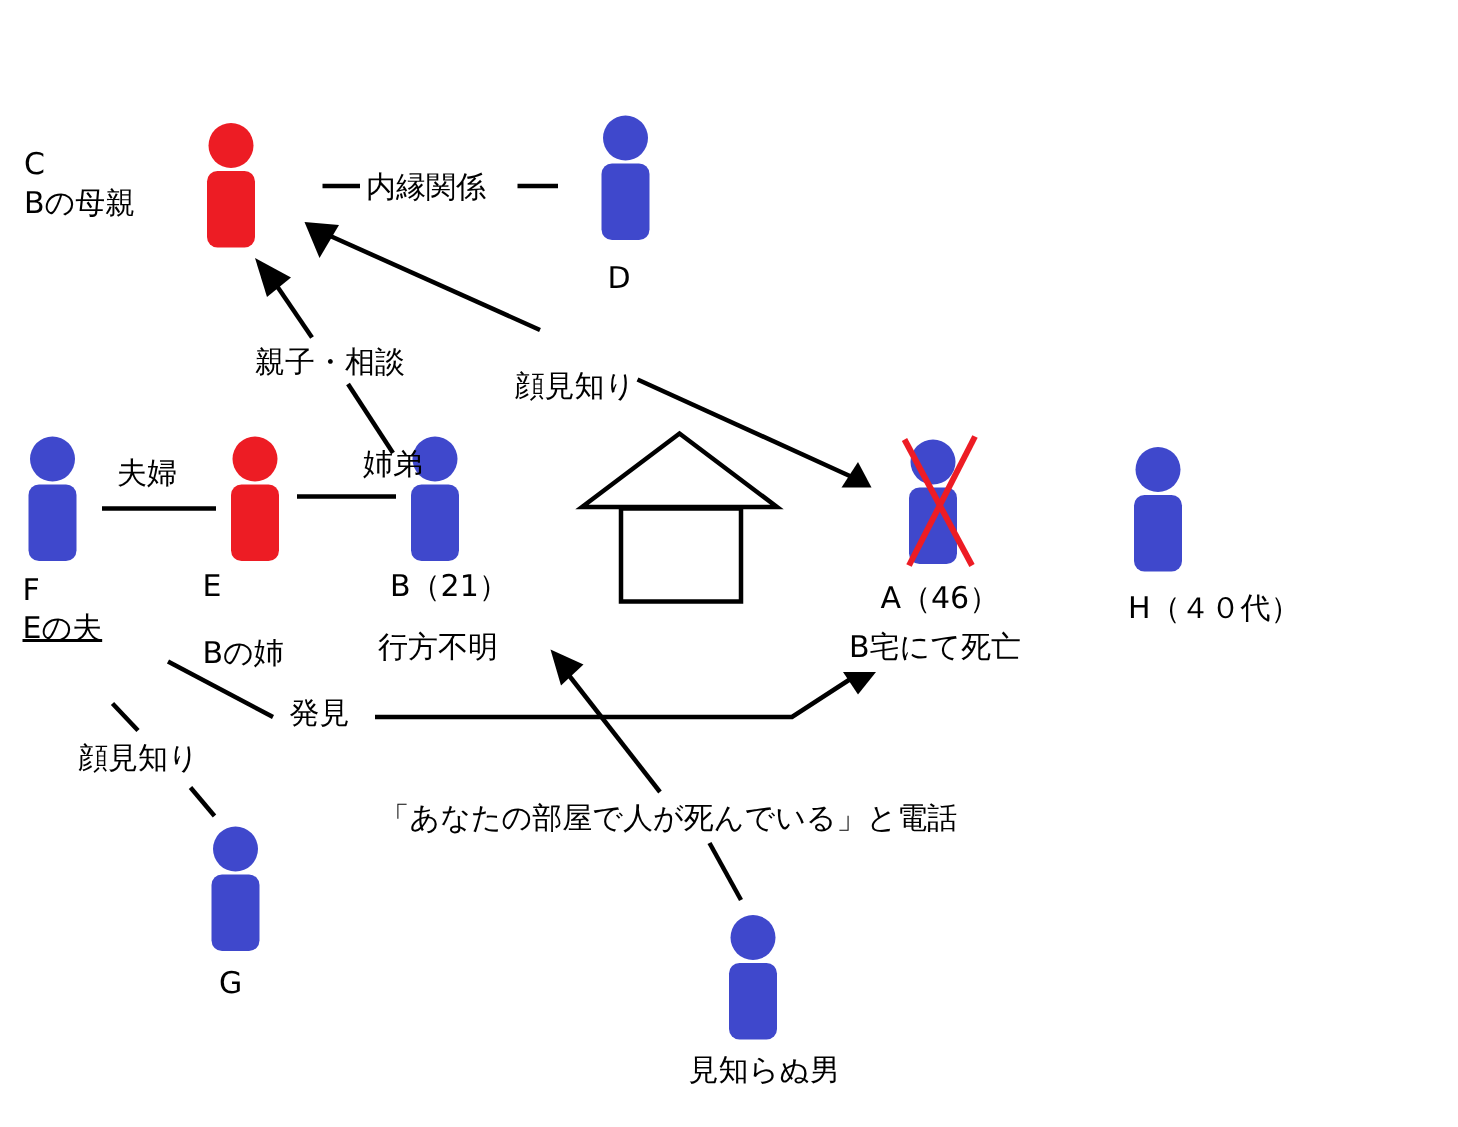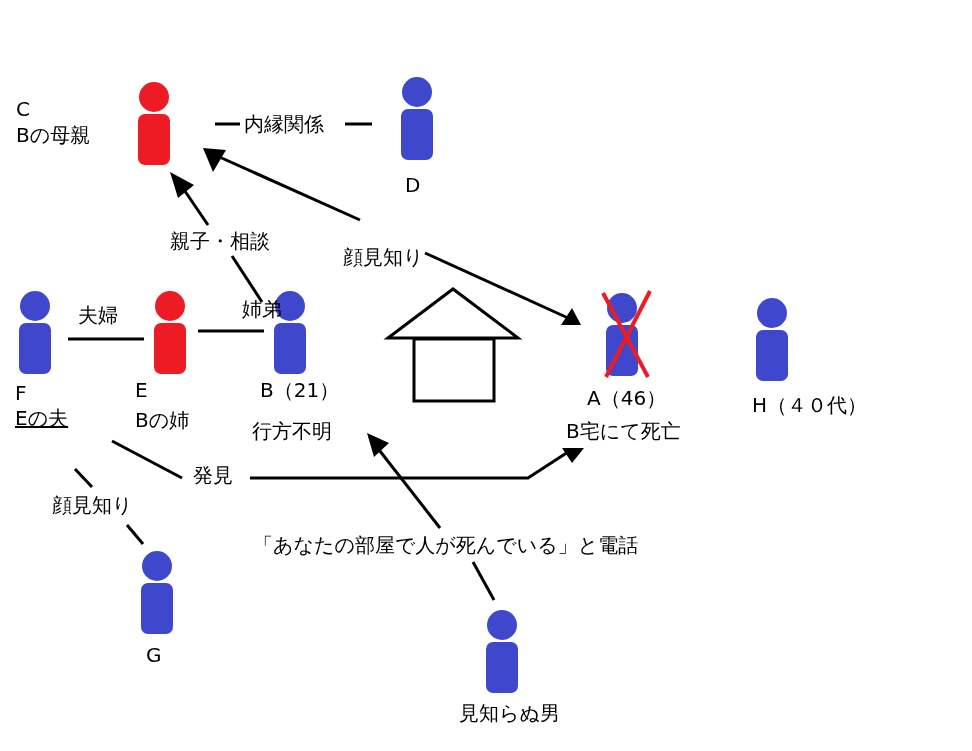--- a/index.html
+++ b/index.html
@@ -85,21 +85,21 @@
     <line x1="650" y1="291" x2="606" y2="377" stroke="#ED1C24" stroke-width="4"></line>
   </g>
 </svg>
 
 <div class="lbl" style="left:16px;top:96px;">C</div>
 <div class="lbl" style="left:16px;top:122px;">Bの母親</div>
 <div class="lbl" style="left:405px;top:172px;">D</div>
 <div class="lbl" style="left:15px;top:380px;">F</div>
 <div class="lbl" style="left:15px;top:405px;text-decoration:underline;">Eの夫</div>
 <div class="lbl" style="left:135px;top:377px;">E</div>
-<div class="lbl" style="left:135px;top:407px;">Bの姉</div>
+<div class="lbl" style="left:135px;top:422px;">Bの姉</div>
 <div class="lbl" style="left:260px;top:377px;">B（21）</div>
 <div class="lbl" style="left:252px;top:418px;">行方不明</div>
 <div class="lbl" style="left:587px;top:385px;">A（46）</div>
 <div class="lbl" style="left:566px;top:418px;">B宅にて死亡</div>
 <div class="lbl" style="left:752px;top:392px;">H（４０代）</div>
 <div class="lbl" style="left:146px;top:642px;">G</div>
 <div class="lbl" style="left:459px;top:700px;">見知らぬ男</div>
 
 <div class="lbl" style="left:244px;top:111px;">内縁関係</div>
 <div class="lbl" style="left:154px;top:228px;margin-left:16px;">親子・相談</div>

